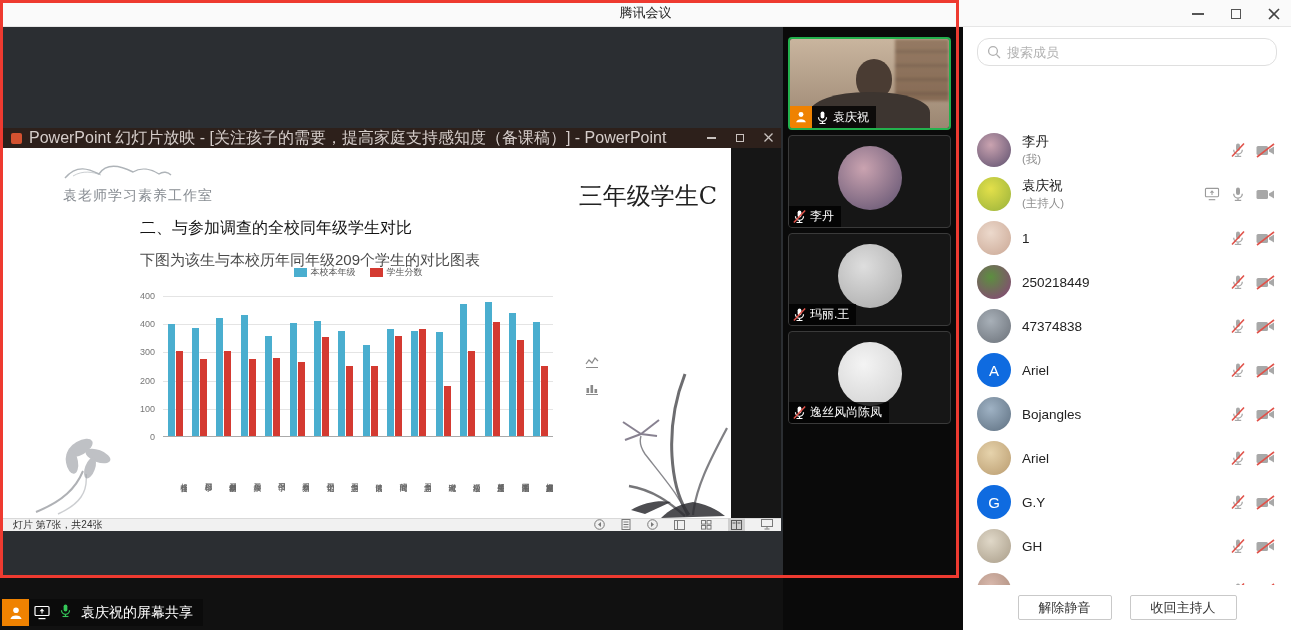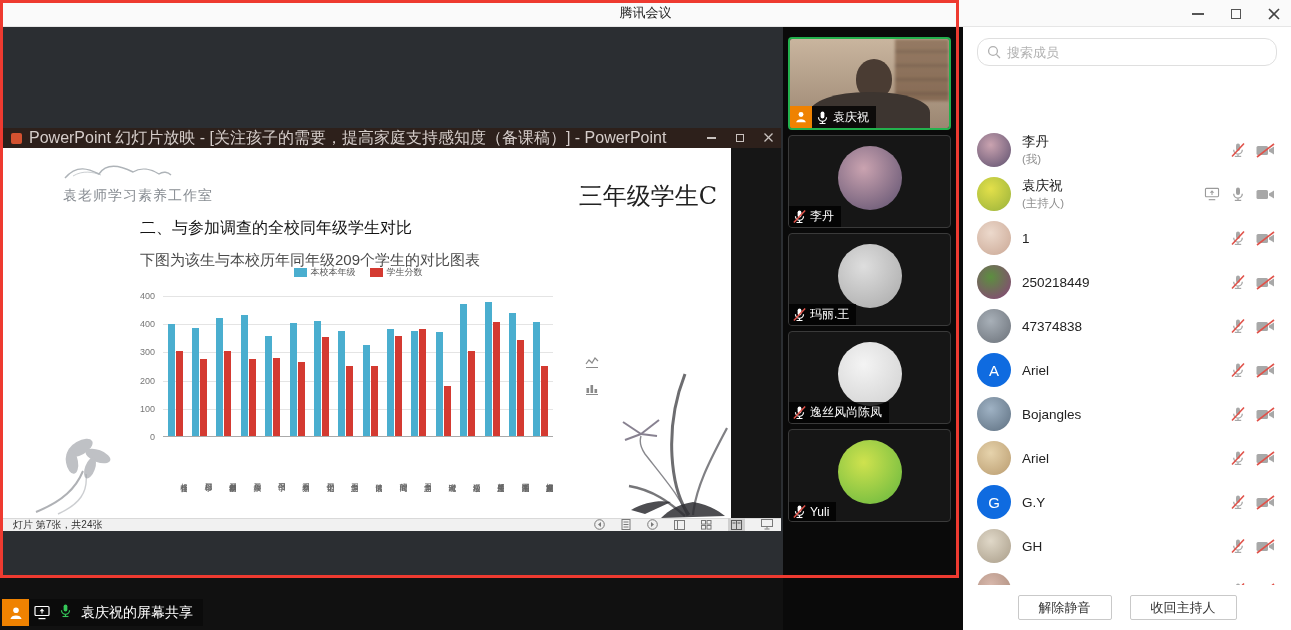--- a/index.html
+++ b/index.html
@@ -456,35 +456,20 @@
     <rect x="6" y="1.5" width="4" height="7.5" rx="2" fill="#fff"></rect>
     <path d="M3.7 7.8 a4.3 4.3 0 0 0 8.6 0" fill="none" stroke="#fff" stroke-width="1.3"></path>
     <line x1="8" y1="12.4" x2="8" y2="14.2" stroke="#fff" stroke-width="1.3"></line>
     <line x1="4.8" y1="14.4" x2="11.2" y2="14.4" stroke="#fff" stroke-width="1.2"></line>
     <line x1="2" y1="14.5" x2="14" y2="1.5" stroke="#e0524a" stroke-width="1.6"></line>
             </svg>
             <span class="tile-name">逸丝风尚陈凤</span>
           </div>
         </div>
       </div>
-      <div class="tile">
-        <div class="tile-avatar" style="background:radial-gradient(circle at 40% 35%, #cfe24e, #63b63e)"></div>
-        <div class="tile-label">
-          <div class="label-strip">
-            <svg width="15" height="15" viewBox="0 0 16 16">
-    <rect x="6" y="1.5" width="4" height="7.5" rx="2" fill="#fff"></rect>
-    <path d="M3.7 7.8 a4.3 4.3 0 0 0 8.6 0" fill="none" stroke="#fff" stroke-width="1.3"></path>
-    <line x1="8" y1="12.4" x2="8" y2="14.2" stroke="#fff" stroke-width="1.3"></line>
-    <line x1="4.8" y1="14.4" x2="11.2" y2="14.4" stroke="#fff" stroke-width="1.2"></line>
-    <line x1="2" y1="14.5" x2="14" y2="1.5" stroke="#e0524a" stroke-width="1.6"></line>
-            </svg>
-            <span class="tile-name">Yuli</span>
-          </div>
-        </div>
-      </div>
     </div>
 
   <div class="panel">
     <div class="search-wrap">
       <svg width="14" height="14" viewBox="0 0 14 14">
           <circle cx="6" cy="6" r="4.4" fill="none" stroke="#b0b0b0" stroke-width="1.3"></circle>
           <line x1="9.4" y1="9.4" x2="13" y2="13" stroke="#b0b0b0" stroke-width="1.3"></line>
         </svg>
       <input type="text" placeholder="搜索成员" style="">
     </div>

